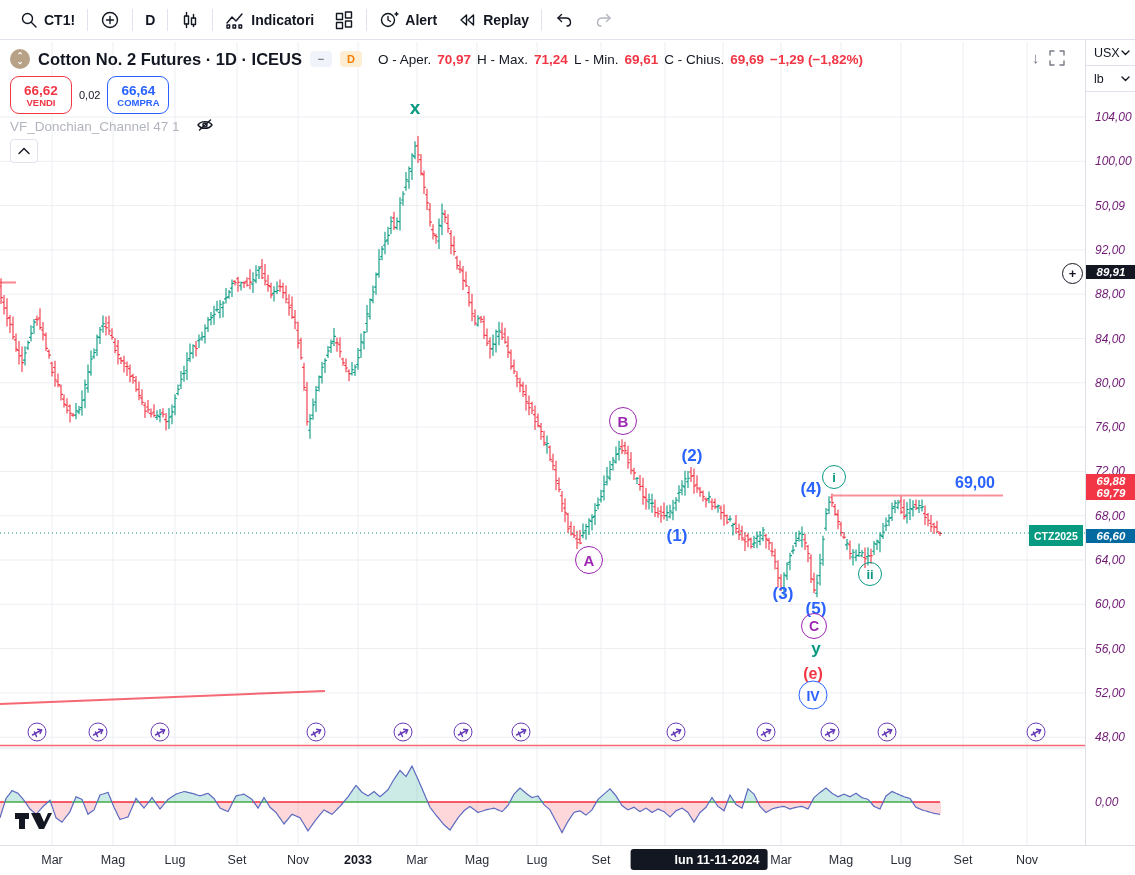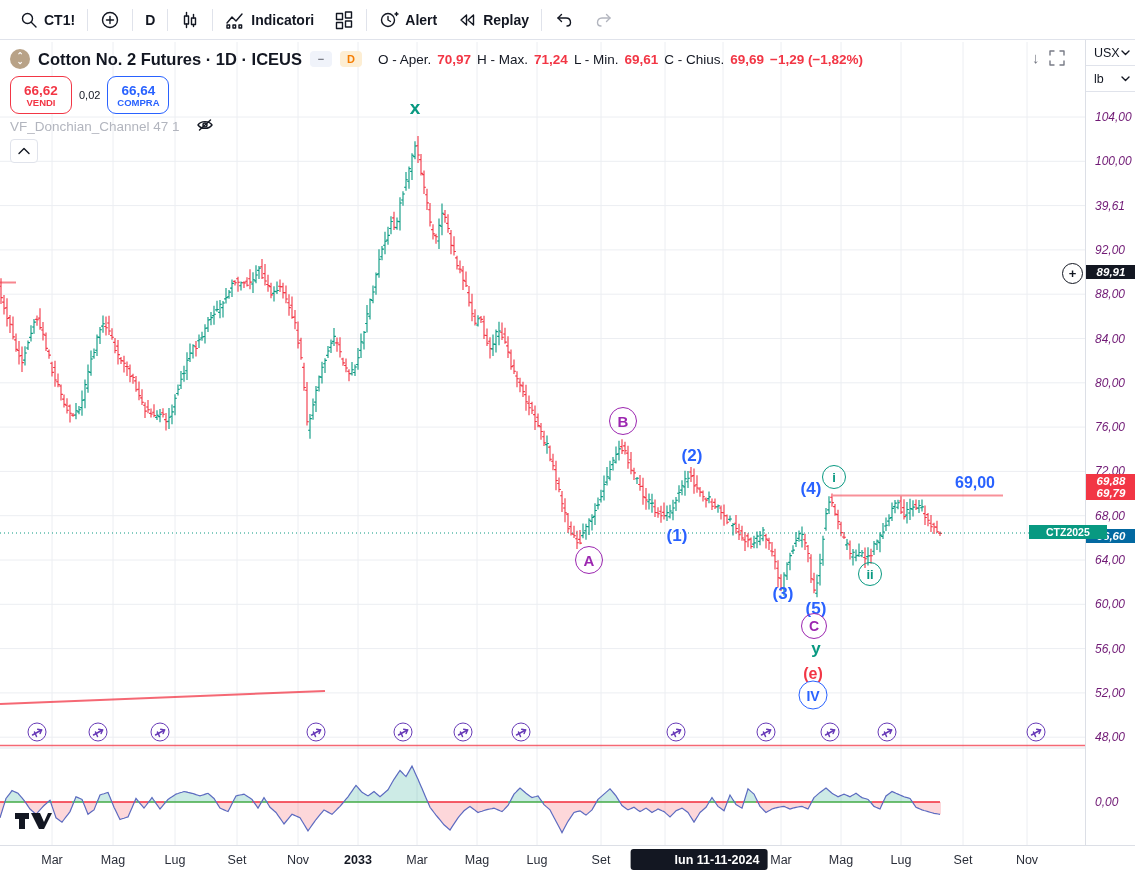--- a/index.html
+++ b/index.html
@@ -49,22 +49,22 @@
   .price-axis{position:absolute;left:1085px;top:40px;width:50px;height:805px;background:#fff;
               border-left:1px solid #dcdfe6;z-index:15;cursor:ns-resize;}
   .unit-box{height:25px;display:flex;align-items:center;justify-content:space-between;padding:0 6px 0 8px;
             border-bottom:1px solid #e0e3eb;font-size:12.5px;color:#131722;cursor:pointer;}
   .ptick{position:absolute;left:9px;font-size:12px;color:#701a75;z-index:1;font-style:italic;}
   .axis-badge{position:absolute;left:0;width:50px;text-align:center;font-size:11.5px;font-weight:700;color:#fff;
               z-index:3;padding:1px 0;box-sizing:border-box;font-style:italic;}
   .cross-plus{position:absolute;left:-24px;width:19px;height:19px;border-radius:50%;border:1.4px solid #131722;
               background:#fff;color:#131722;display:flex;align-items:center;justify-content:center;
               font-size:13px;font-weight:600;z-index:4;cursor:pointer;}
-  .ctz-tag{position:absolute;left:1029px;top:525px;height:14px;background:#089981;color:#fff;font-size:10.5px;
-           font-weight:700;display:flex;align-items:center;padding:0 17px;z-index:16;}
+  .ctz-tag{position:absolute;left:1029px;top:525px;height:21px;background:#089981;color:#fff;font-size:10.5px;
+           font-weight:700;display:flex;align-items:center;padding:0 5px;z-index:16;}
   .time-axis{position:absolute;left:0;top:845px;width:1135px;height:30px;background:#fff;
              border-top:1px solid #dcdfe6;z-index:15;cursor:ew-resize;}
   .ttick{position:absolute;top:7px;transform:translateX(-50%);font-size:12.5px;color:#2a2e39;}
   .ttick.bold{font-weight:700;color:#131722;}
   .time-tooltip{position:absolute;top:3px;height:21px;background:#131722;color:#fff;border-radius:3px;
                 font-size:12.5px;font-weight:700;display:flex;align-items:center;justify-content:center;
                 transform:translateX(-50%);padding:0 8px;z-index:5;white-space:nowrap;}
   
   #chart-svg{position:absolute;left:0;top:0;z-index:5;}
   .wave{position:absolute;transform:translate(-50%,-50%);font-weight:600;z-index:12;cursor:pointer;
@@ -1409,21 +1409,21 @@
         </svg>
     </div>
     <div class="unit-box">
       <span>lb</span>
       <svg class="ic" width="9" height="6" viewBox="0 0 9 6">
           <polyline points="1,1 4.5,4.5 8,1"></polyline>
         </svg>
     </div>
   <div class="ptick" style="top: 70px;">104,00</div>
       <div class="ptick" style="top: 114.3px;">100,00</div>
-      <div class="ptick" style="top: 158.6px;">39,61</div>
+      <div class="ptick" style="top: 158.6px;">50,09</div>
       <div class="ptick" style="top: 202.9px;">92,00</div>
       <div class="ptick" style="top: 247.2px;">88,00</div>
       <div class="ptick" style="top: 291.5px;">84,00</div>
       <div class="ptick" style="top: 335.8px;">80,00</div>
       <div class="ptick" style="top: 380.1px;">76,00</div>
       <div class="ptick" style="top: 424.4px;">72,00</div>
       <div class="ptick" style="top: 468.7px;">68,00</div>
       <div class="ptick" style="top: 513px;">64,00</div>
       <div class="ptick" style="top: 557.3px;">60,00</div>
       <div class="ptick" style="top: 601.6px;">56,00</div>

